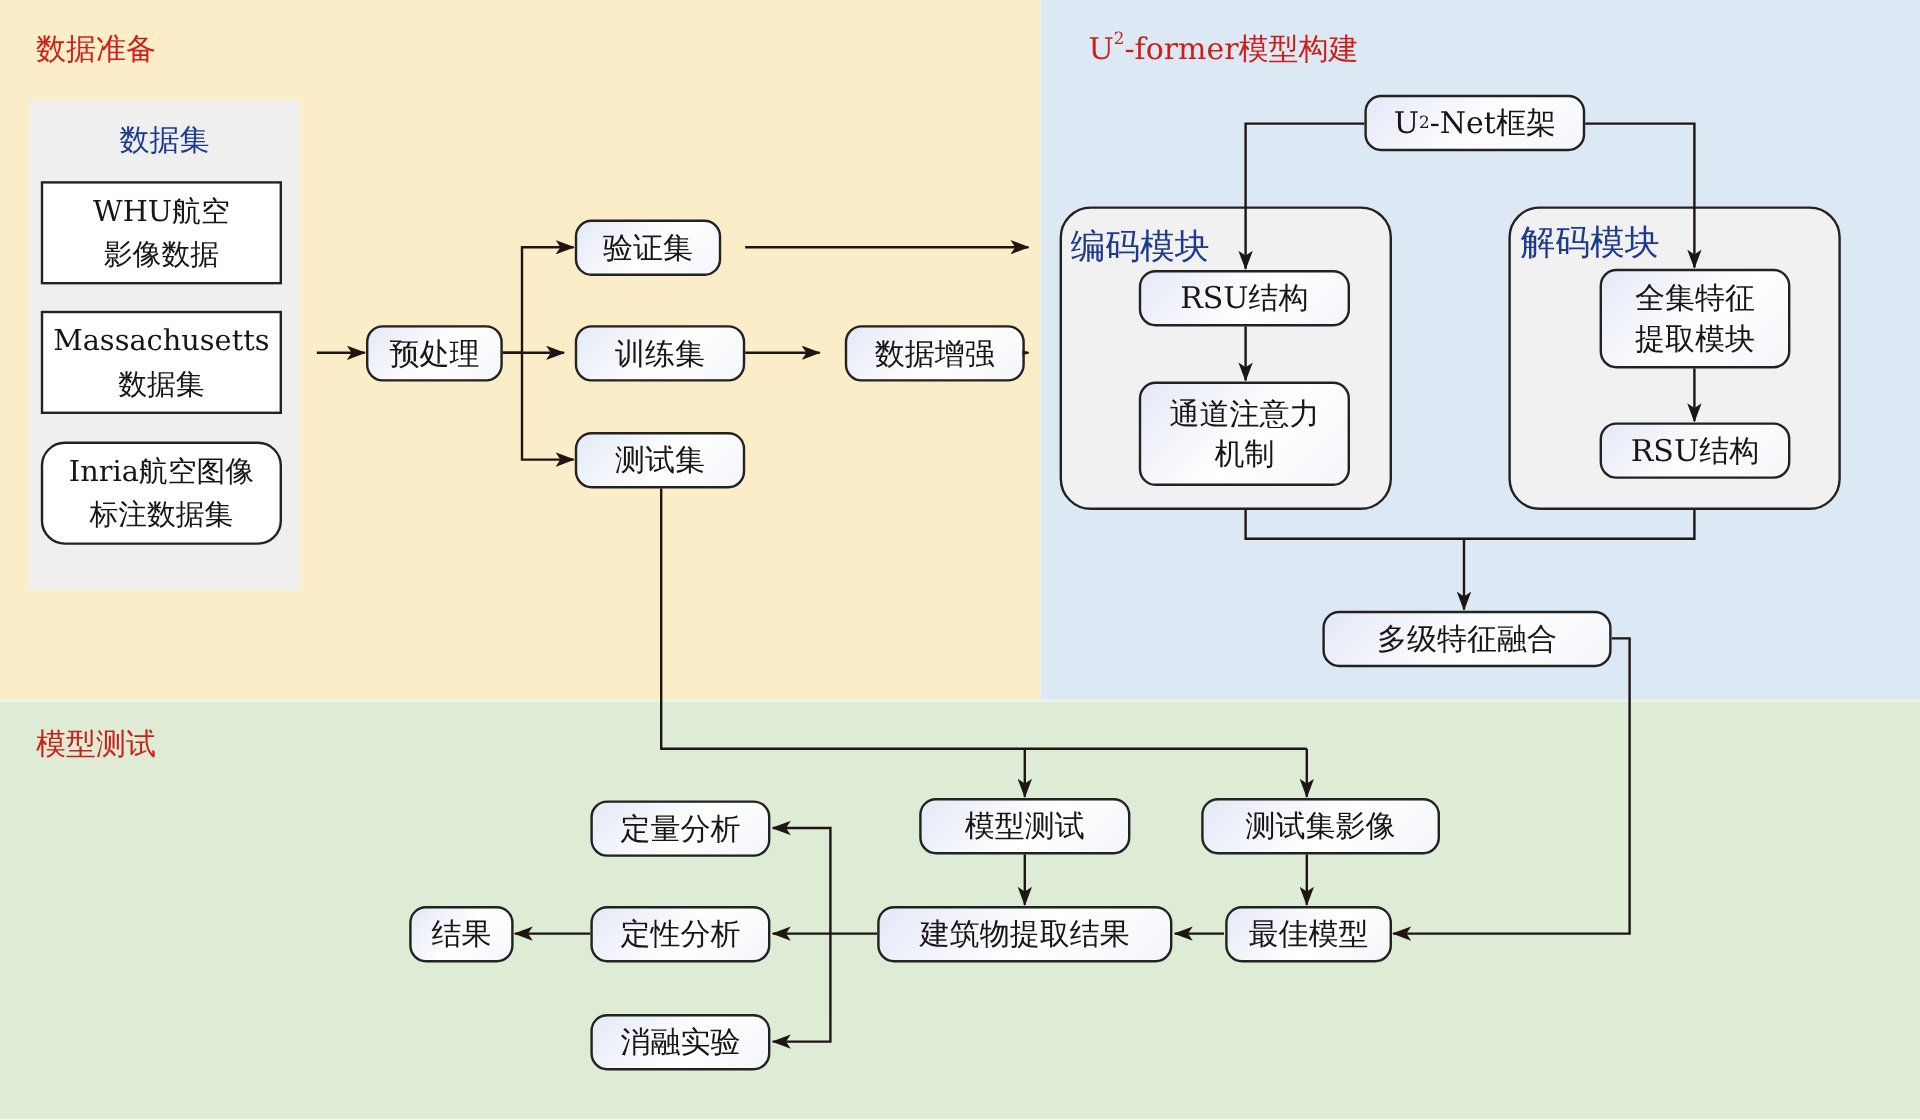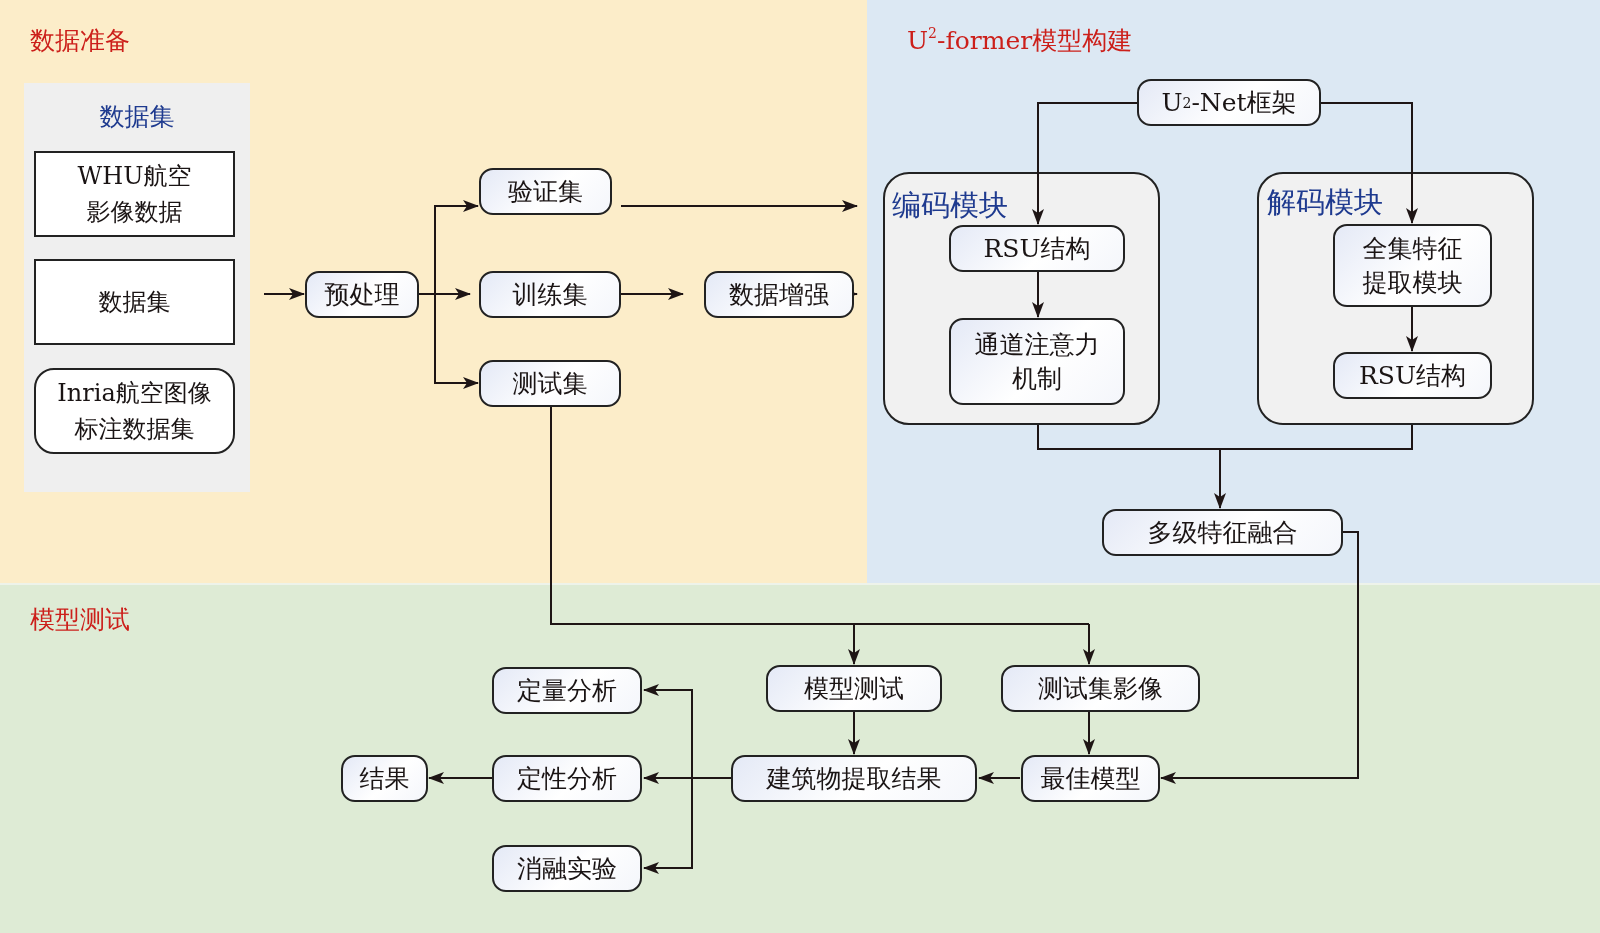--- a/index.html
+++ b/index.html
@@ -34,20 +34,21 @@
 <div class="ds-panel"></div>
 <div class="ds-title">数据集</div>
 <div class="ds-box" style="top:151px;height:86px;">
   <div>
       <div>WHU航空</div>
       <div>影像数据</div>
     </div>
 </div>
 <div class="ds-box" style="top:259px;height:86px;">
   <div>
+      <div>Massachusetts</div>
       <div>数据集</div>
     </div>
 </div>
 <div class="ds-box" style="top:368px;height:86px;border-radius:20px;">
   <div>
       <div>Inria航空图像</div>
       <div>标注数据集</div>
     </div>
 </div>
 
@@ -85,21 +86,21 @@
     <path d="M1020,778 H979" marker-end="url(#ah)"></path>
     <path d="M731,778 H692"></path>
     <path d="M692,778 V690 H644" marker-end="url(#ah)"></path>
     <path d="M692,778 H644" marker-end="url(#ah)"></path>
     <path d="M692,778 V868 H644" marker-end="url(#ah)"></path>
     <path d="M492,778 H429" marker-end="url(#ah)"></path>
   </g>
 </svg>
 
 <div class="node" style="left:305px;top:271px;width:114px;height:47px;">预处理</div>
-<div class="node" style="left:479px;top:168px;width:133px;height:47px;">验证集</div>
+<div class="node" style="left:479px;top:183px;width:122px;height:47px;">验证集</div>
 <div class="node" style="left:479px;top:271px;width:142px;height:47px;">训练集</div>
 <div class="node" style="left:479px;top:360px;width:142px;height:47px;">测试集</div>
 <div class="node" style="left:684px;top:271px;width:150px;height:47px;margin-left:20px;">数据增强</div>
 
 <div class="node" style="left:1137px;top:79px;width:184px;height:47px;">
     <span>U</span>
     <sup>2</sup>
     <span>-Net框架</span>
   </div>
 <div class="node" style="left:949px;top:225px;width:176px;height:47px;">RSU结构</div>

